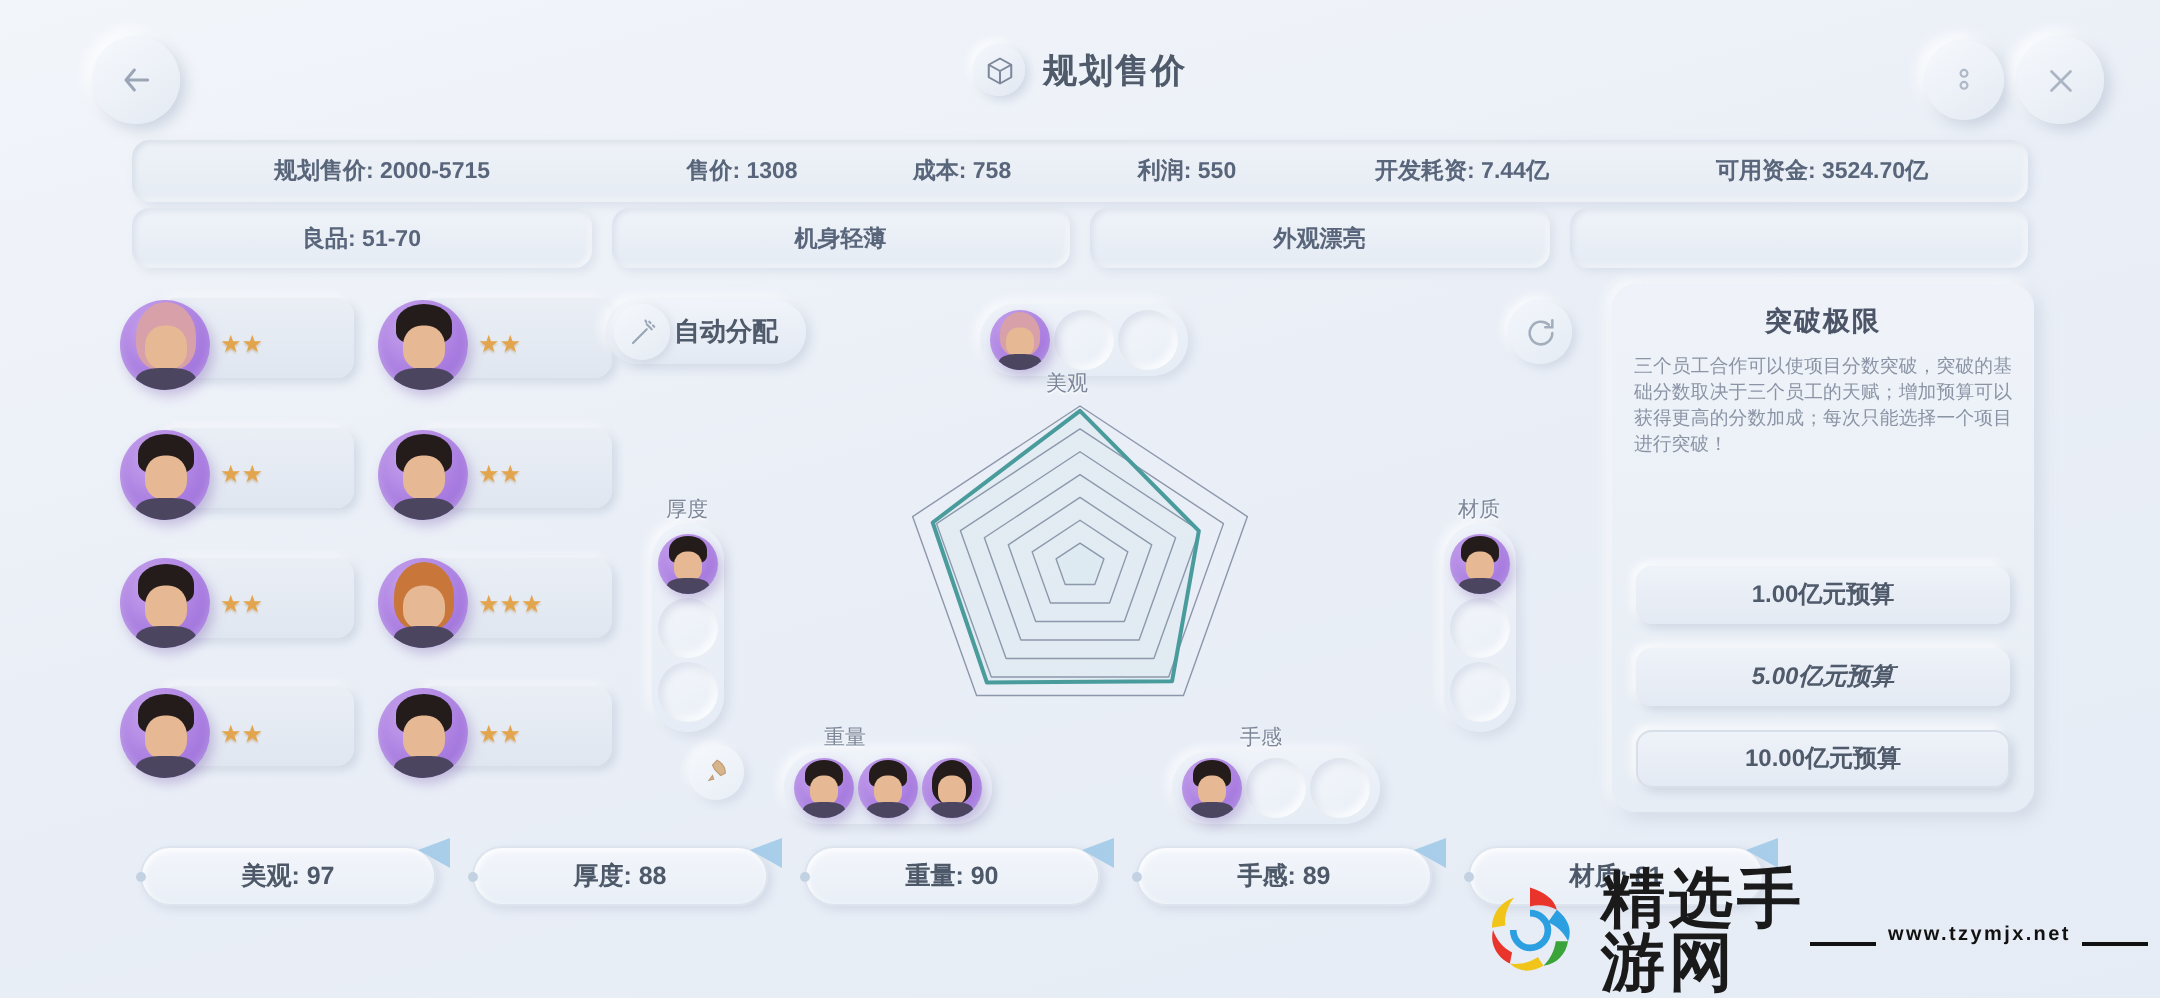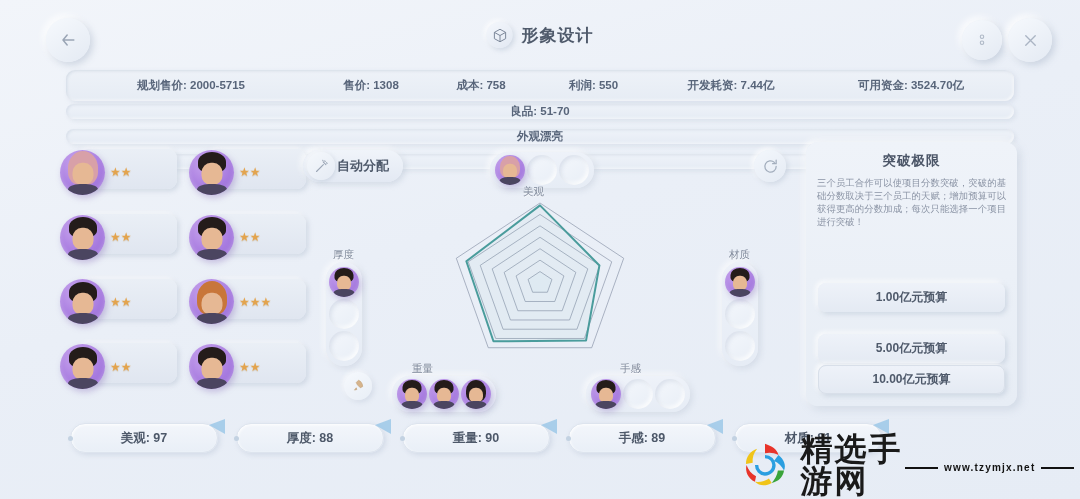--- a/index.html
+++ b/index.html
@@ -56,21 +56,21 @@
   .stat-item {
     font-size: 11.5px; font-weight: bold; color: #58657a;
     text-align: center; white-space: nowrap;
   }
   .s0 { width: 250px; } .s1 { width: 110px; } .s2 { width: 110px; }
   .s3 { width: 115px; } .s4 { width: 160px; } .s5 { width: 200px; }
 
   .tags-row {
     position: absolute; left: 66px; top: 104px;
     width: 948px; height: 30px;
-    display: flex; gap: 10px; flex-direction: column;
+    display: flex; gap: 10px;
   }
   .tag-box {
     flex: 1;
     border-radius: 9px;
     background: linear-gradient(180deg,#eff3f9,#e5ebf4);
     box-shadow: inset 1px 1px 3px rgba(163,177,198,.3), inset -1px -1px 3px rgba(255,255,255,.8),
                 2px 2px 4px rgba(163,177,198,.22);
     display: flex; align-items: center; justify-content: center;
     font-size: 11.5px; font-weight: bold; color: #58657a;
   }
@@ -216,21 +216,21 @@
   }
   .budget-btn {
     position: absolute; left: 12px; width: 187px; height: 29px;
     border-radius: 8px;
     background: linear-gradient(180deg,#eef2f9,#e4eaf3);
     box-shadow: 2px 2px 5px rgba(163,177,198,.4), -2px -2px 5px rgba(255,255,255,.9);
     display: flex; align-items: center; justify-content: center;
     font-size: 12px; font-weight: bold; color: #4f5a6b;
   }
   .b0 { top: 141px; }
-  .b1 { top: 192px; }
+  .b1 { top: 182px; font-style: italic; }
   .b2 { top: 223px; border: 1px solid #d8dfe9; }
 
   
   .scores {
     position: absolute; left: 70px; top: 423px;
     width: 940px; height: 30px;
     display: flex; gap: 18px;
   }
   .score-pill {
     position: relative;
@@ -262,21 +262,21 @@
   }
   .wm-logo { width: 60px; height: 56px; flex: none; }
   .wm-right { display: flex; flex-direction: row; align-items: center; }
   .wm-text {
     font-size: 32px; font-weight: bold; color: #1a1a1a; letter-spacing: 2px;
     line-height: 1;
   }
   .wm-url {
     font-size: 10px; font-weight: bold; color: #111; letter-spacing: 1.2px;
     margin-top: 5px;
-    display: flex; align-items: center; gap: 6px; width: 100%;
+    display: flex; align-items: flex-end; gap: 6px; width: 100%;
   }
   .wm-url .ln { flex: 1; height: 2px; background: #111; }
 </style>
 </head>
 <body>
 
 <div class="header">
   <div class="icon-btn back-btn">
     <svg width="20" height="20" viewBox="0 0 24 24" fill="none" stroke="#9aa5b5" stroke-width="1.8" stroke-linecap="round" stroke-linejoin="round">
       <path d="M19 12H6M11 6l-5 6 5 6"></path>
@@ -284,21 +284,21 @@
   </div>
 
   <div class="title-wrap">
     <span class="title-icon">
       <svg width="15" height="15" viewBox="0 0 24 24" fill="none" stroke="#7c8799" stroke-width="1.6" stroke-linejoin="round">
         <path d="M12 2 3 7v10l9 5 9-5V7z"></path>
           <path d="M3 7l9 5 9-5"></path>
           <path d="M12 12v10"></path>
       </svg>
     </span>
-    <span class="title-text">形象设计</span>
+    <span class="title-text">规划售价</span>
   </div>
 
   <div class="icon-btn menu-btn">
     <svg width="16" height="16" viewBox="0 0 24 24" fill="none" stroke="#aeb8c6" stroke-width="1.6">
       <circle cx="12" cy="7" r="2.6"></circle>
         <circle cx="12" cy="16" r="2.6"></circle>
     </svg>
   </div>
 
   <div class="icon-btn close-btn">
@@ -312,22 +312,22 @@
   <div class="stat-item s0">规划售价: 2000-5715</div>
   <div class="stat-item s1">售价: 1308</div>
   <div class="stat-item s2">成本: 758</div>
   <div class="stat-item s3">利润: 550</div>
   <div class="stat-item s4">开发耗资: 7.44亿</div>
   <div class="stat-item s5">可用资金: 3524.70亿</div>
 </div>
 
 <div class="tags-row">
   <div class="tag-box">良品: 51-70</div>
+  <div class="tag-box">机身轻薄</div>
   <div class="tag-box">外观漂亮</div>
-  <div class="tag-box">机身轻薄</div>
   <div class="tag-box"></div>
 </div>
 
 <div class="employee-grid">
   <div class="employee">
     <div class="emp-card"></div>
     <div class="avatar long pinkish">
       <span class="hair"></span>
         <span class="face"></span>
         <span class="body"></span>

